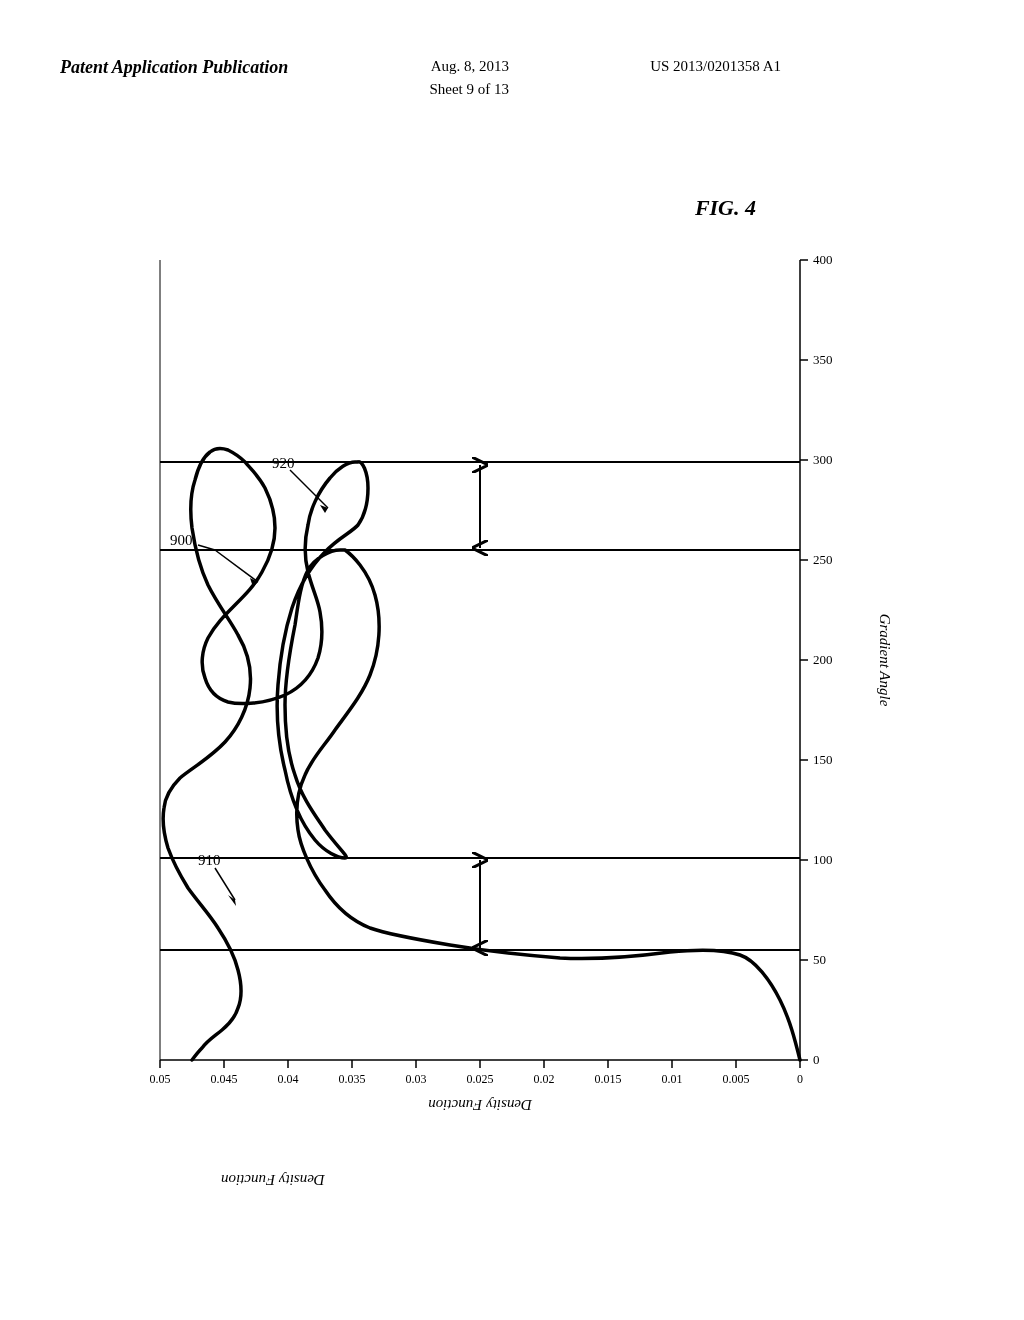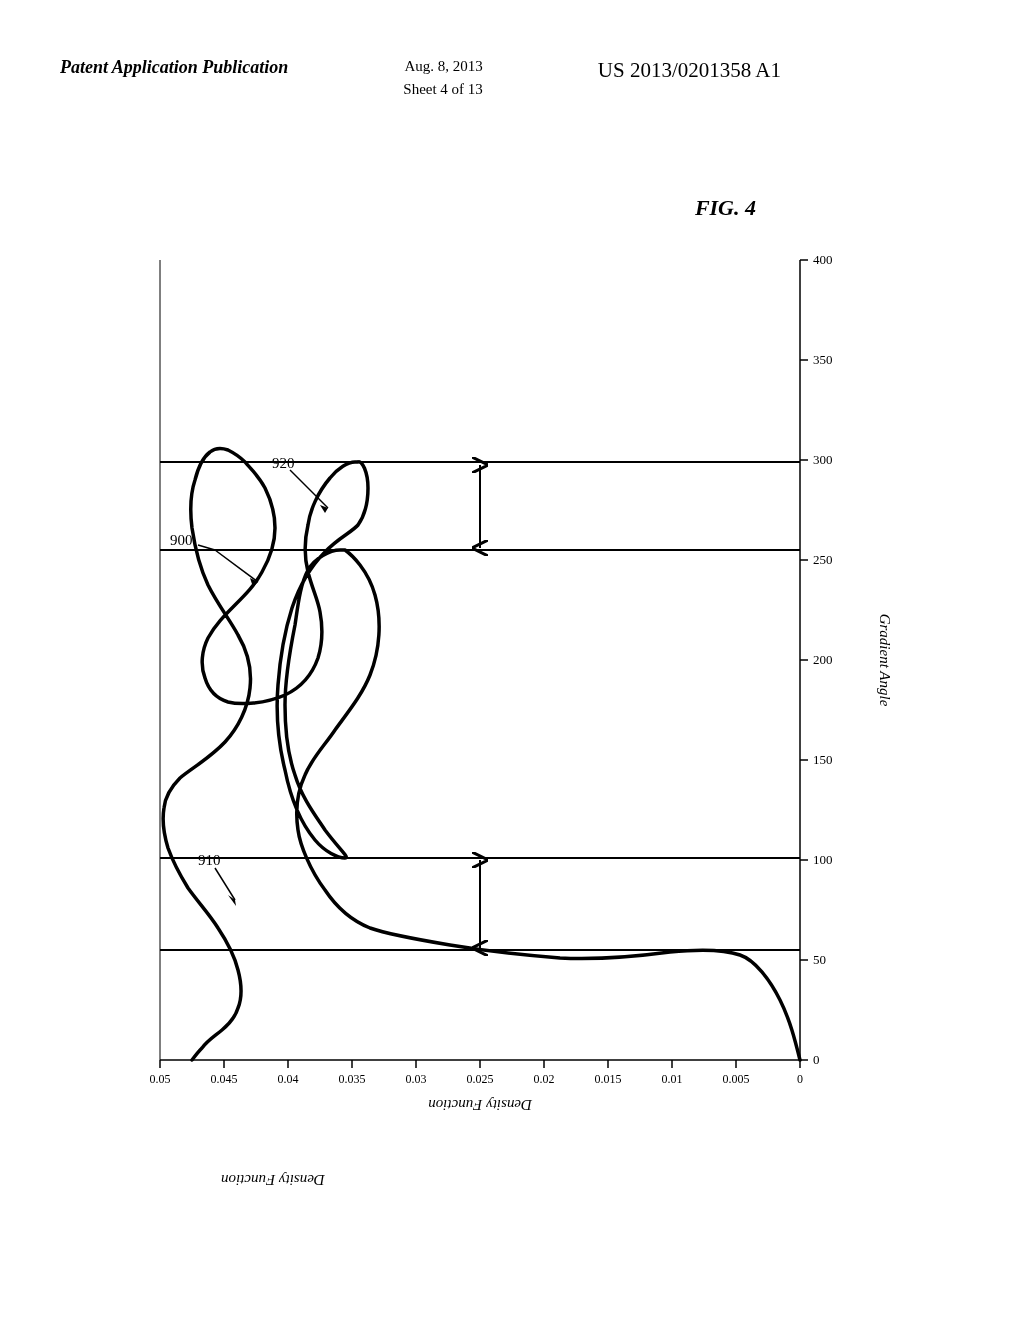--- a/index.html
+++ b/index.html
@@ -32,21 +32,21 @@
       font-style: italic;
       line-height: 1.4;
       max-width: 320px;
     }
     .header-center {
       font-size: 15px;
       text-align: right;
       line-height: 1.5;
     }
     .header-right {
-      font-size: 21px;
+      font-size: 15px;
       text-align: right;
       line-height: 1.5;
     }
     .fig-title {
       position: absolute;
       top: 195px;
       right: 85px;
       font-size: 22px;
       font-style: italic;
       font-weight: bold;
@@ -54,21 +54,21 @@
   </style>
 </head>
 <body>
 
 <div class="page">
 
   <div class="header">
     <div class="header-left">Patent Application Publication</div>
     <div class="header-center">
       <span>Aug. 8, 2013</span><br>
-      <span>Sheet 4 of 13</span>
+      <span>Sheet 9 of 13</span>
     </div>
     <div class="header-right">US 2013/0201358 A1</div>
   </div>
 
   <div class="fig-title">FIG. 4</div>
 
   <svg style="position:absolute; left:80px; top:240px; width:820px; height:920px;" viewBox="0 0 820 920" xmlns="http://www.w3.org/2000/svg">
 
     <rect x="0" y="0" width="820" height="920" fill="white"></rect>
 

